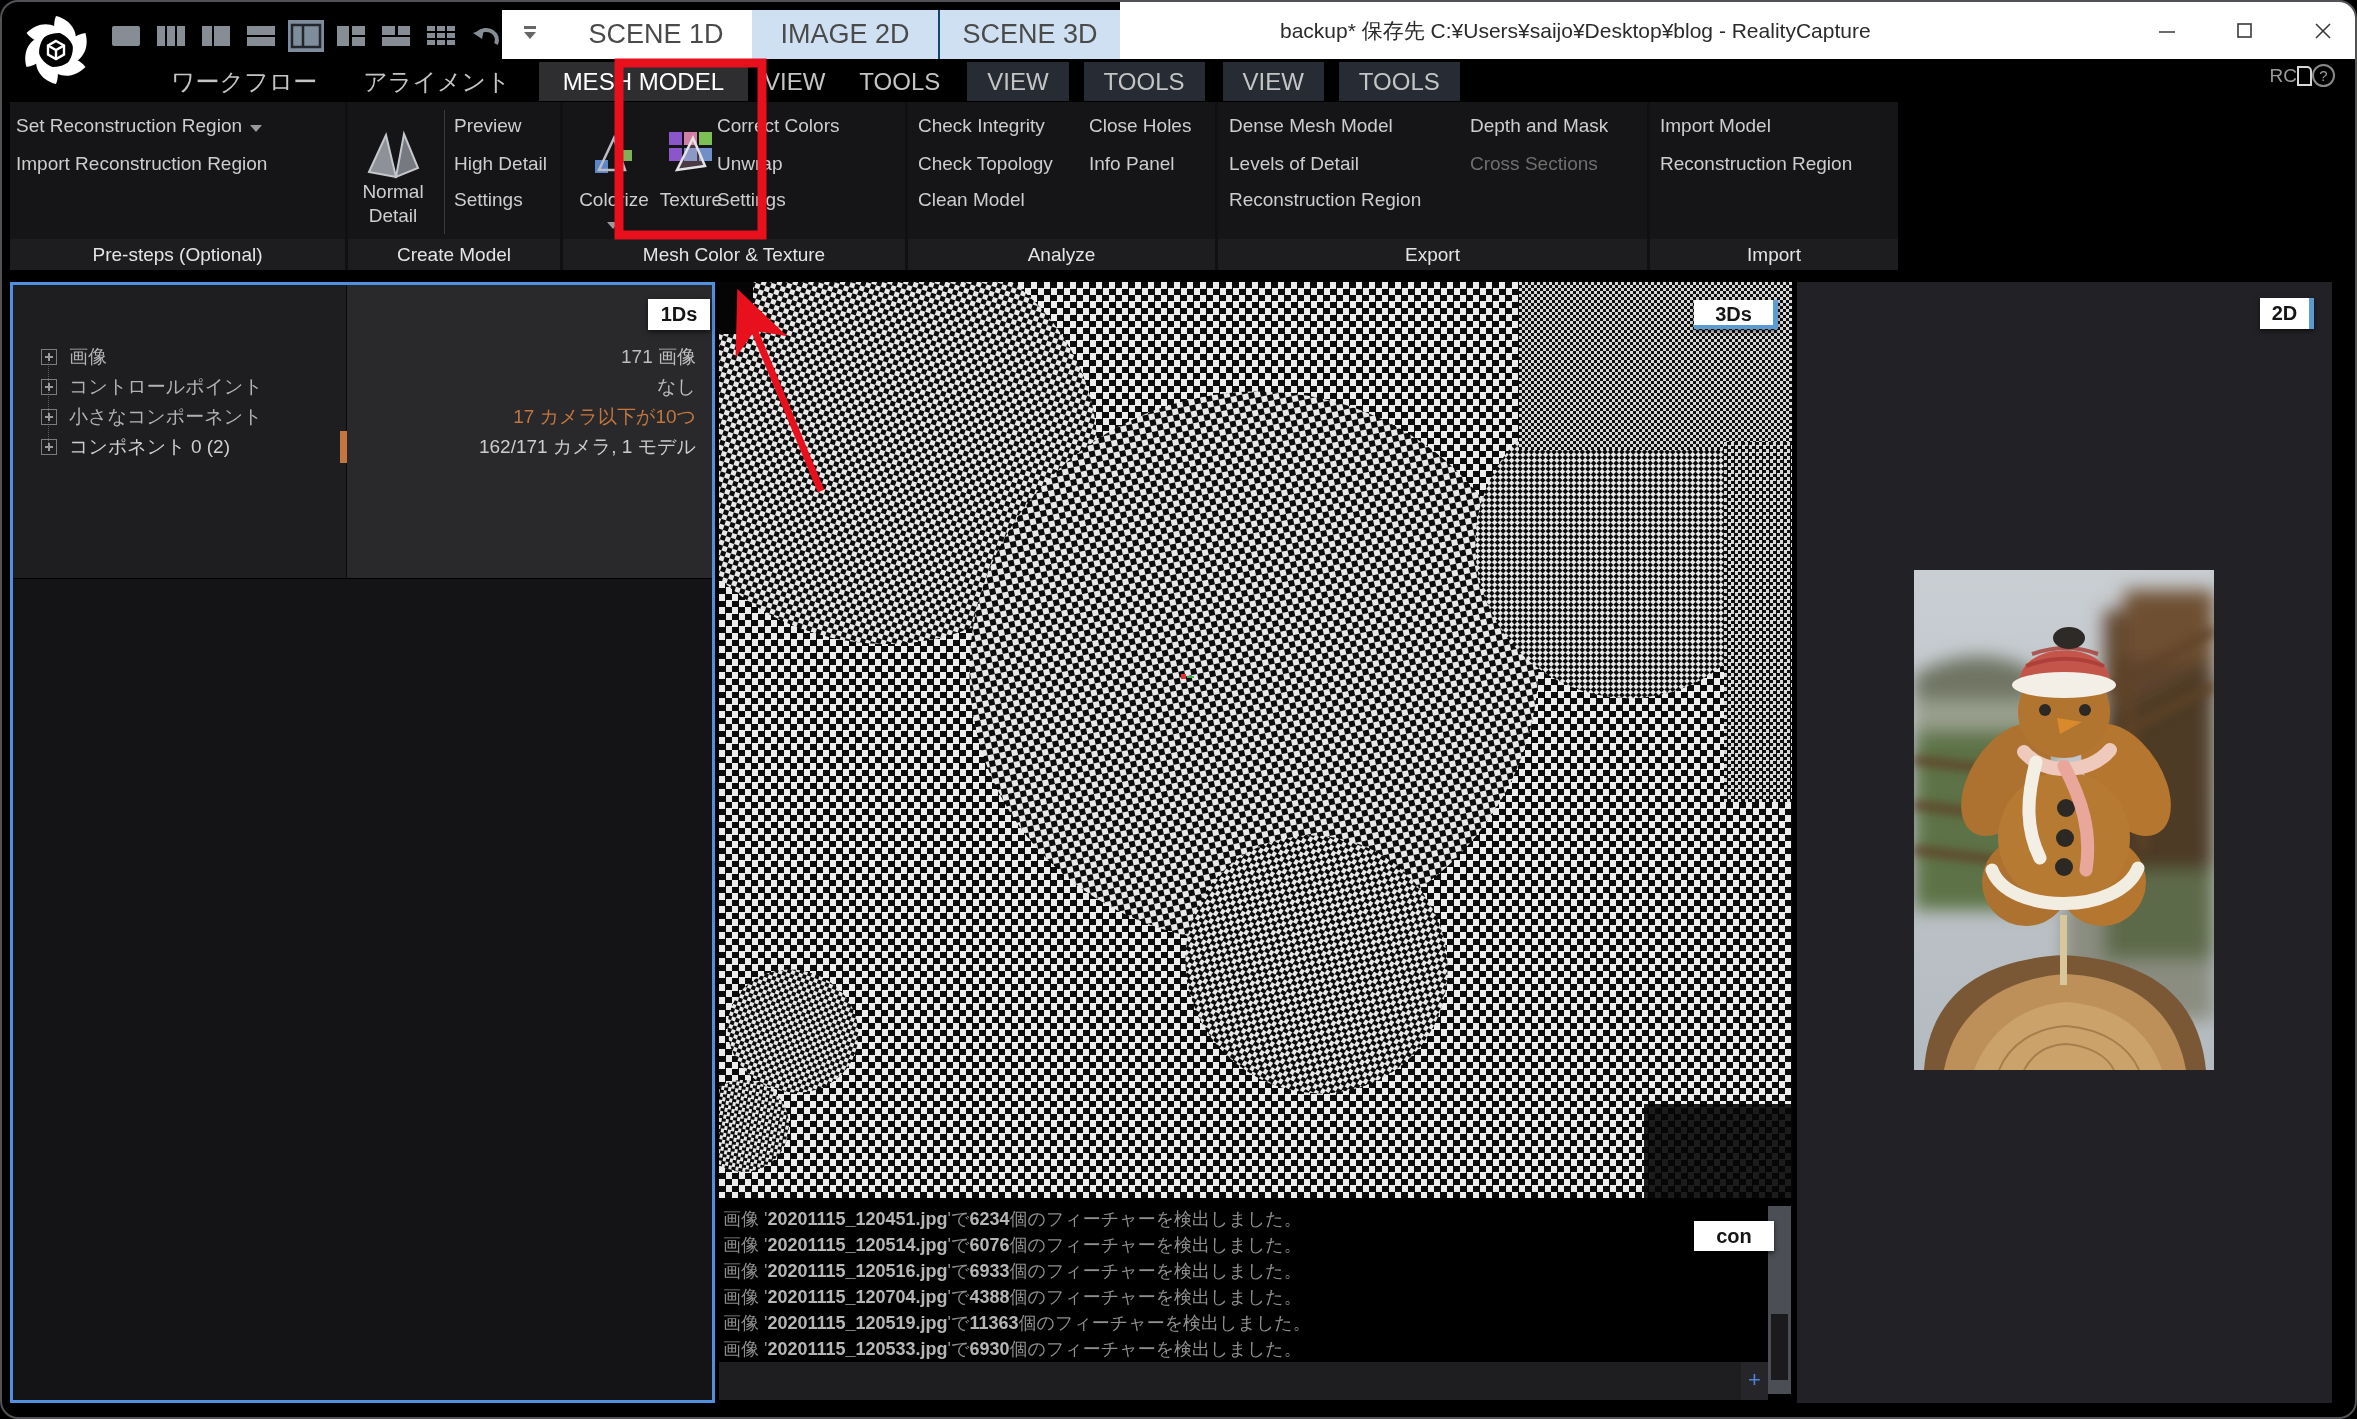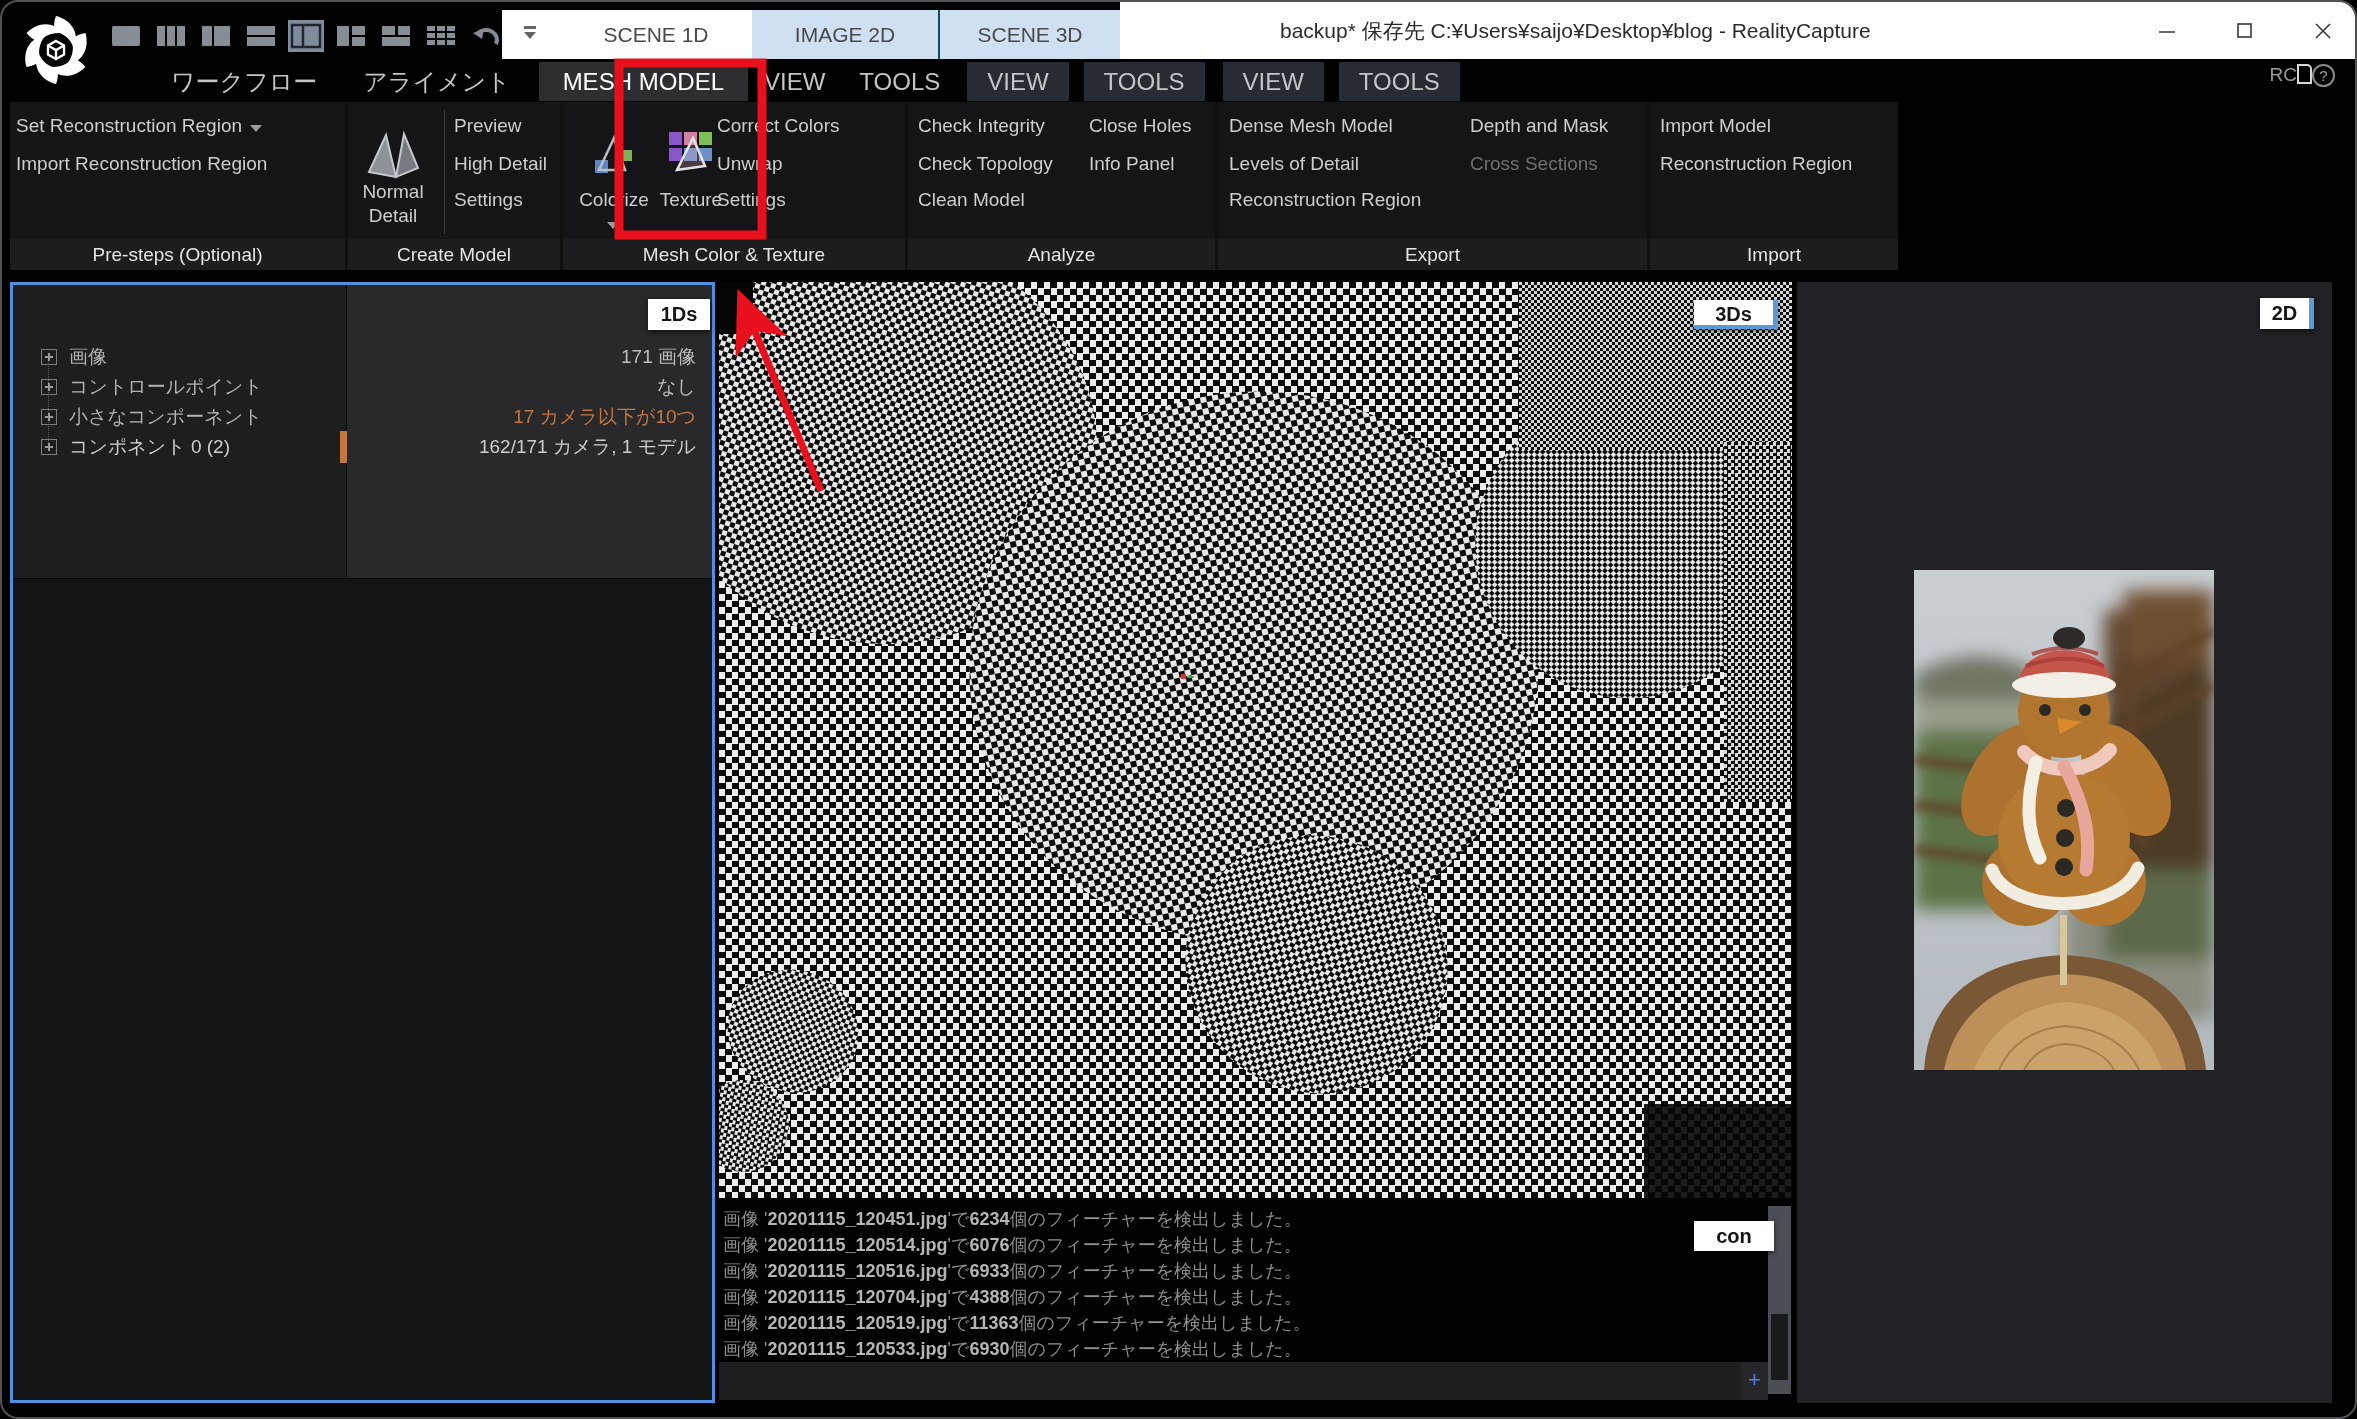--- a/index.html
+++ b/index.html
@@ -5,34 +5,34 @@
   * { box-sizing: border-box; margin: 0; padding: 0; }
   html,body { width:2357px; height:1419px; background:#000; font-family:"Liberation Sans","DejaVu Sans",sans-serif; }
   body { position:relative; overflow:hidden; }
   .window { position:absolute; inset:0; background:#000; border:2px solid #515156; border-radius:18px; overflow:hidden; }
 
   
   .logo { position:absolute; left:14px; top:6px; width:80px; height:82px; }
   .layout-icons { position:absolute; left:106px; top:16px; height:36px; display:flex; gap:9px; align-items:center; }
   .lico { width:36px; height:32px; display:flex; align-items:center; justify-content:center; }
   .lico.sel { background:#7e8c9c; }
-  .tab { position:absolute; top:8px; height:49px; display:flex; align-items:center; justify-content:center; font-size:21px; color:#4a4a4a; }
+  .tab { position:absolute; top:8px; height:49px; display:flex; align-items:center; justify-content:center; font-size:27px; color:#4a4a4a; }
   .tab-scene1d { left:500px; width:248px; background:#fff; }
   .tab-image2d { left:748px; width:188px; background:#cfe0f2; border-left:2px solid #fff; }
   .tab-scene3d { left:936px; width:182px; background:#cfe0f2; border-left:2px solid #0c4a6e; }
   .collapse-ico { position:absolute; left:20px; top:14px; width:16px; height:16px; }
   .collapse-ico .bar { position:absolute; left:2px; top:2px; width:12px; height:3px; background:#666; }
   .collapse-ico .tri { position:absolute; left:2px; top:8px; width:0; height:0; border-left:6px solid transparent; border-right:6px solid transparent; border-top:7px solid #666; }
   .title-area { position:absolute; left:1118px; top:0; width:1239px; height:57px; background:#fff; border-top-right-radius:16px; display:flex; align-items:center; }
   .title-text { margin-left:160px; font-size:21px; color:#2b2b2b; white-space:nowrap; }
   .win-btns { position:absolute; right:26px; top:0; height:57px; display:flex; align-items:center; gap:58px; }
   .win-btn { width:20px; height:20px; }
 
   
-  .tr-icons { position:absolute; right:20px; top:62px; display:flex; align-items:flex-start; color:#9a9a9a; font-size:19px; }
+  .tr-icons { position:absolute; right:20px; top:62px; display:flex; align-items:center; color:#9a9a9a; font-size:19px; }
   .doc-ico { width:15px; height:20px; border:2px solid #d8d8d8; border-top-right-radius:5px; position:relative; }
   .help-ico { width:23px; height:23px; border:2px solid #8a8a8a; border-radius:50%; text-align:center; line-height:19px; font-size:15px; color:#9a9a9a; }
 
   
   .menu-row { position:absolute; left:0; top:60px; width:100%; height:39px; display:flex; align-items:stretch; padding-left:112px; font-size:24px; color:#c4c4c4;margin-left:45px; }
   .menu-item { display:flex; align-items:center; padding:0 12px; white-space:nowrap; }
   .mi-mesh { background:#2e2e31; color:#fff; padding:0 24px; margin-left:16px; }
   .mi-box { background:#272c34; margin-left:15px; padding:0 20px; }
 
   

